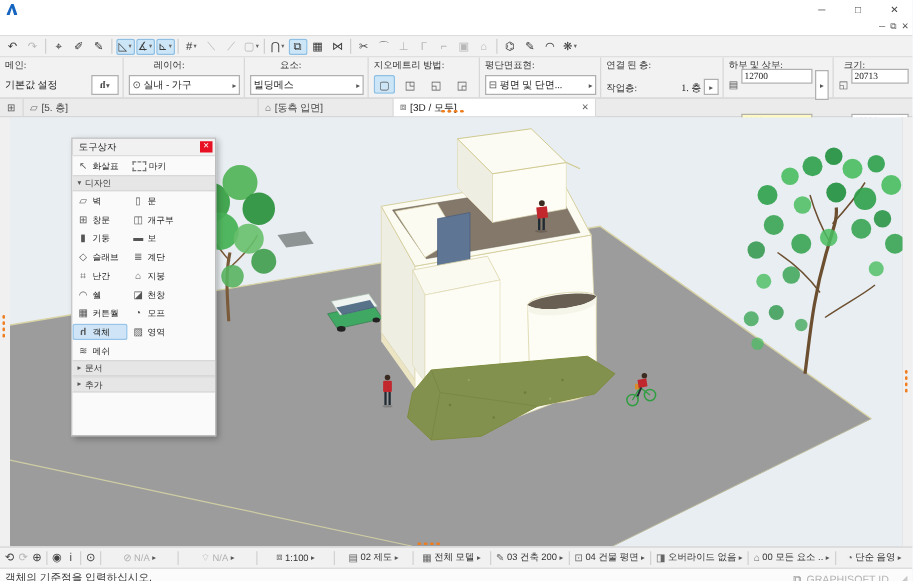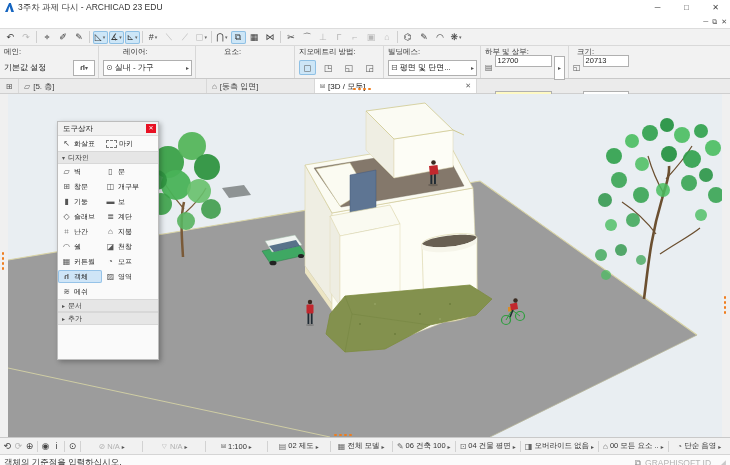--- a/index.html
+++ b/index.html
@@ -20,21 +20,21 @@
   
   .toolbar{height:16px;background:#f2f2f2;border-bottom:1px solid #d9d9d9;display:flex;align-items:center;padding-left:2px;}
   .tb-icon{min-width:13px;height:13px;line-height:13px;text-align:center;font-size:9px;color:#3a3a3a;
            margin:0 0.5px;border-radius:2px;display:flex;align-items:center;justify-content:center;padding:0 1px;}
   .tb-icon.hl{background:#cde6f7;box-shadow:inset 0 0 0 1px #8fc0e4;}
   .tb-icon.dim{color:#b8b8b8;}
   .tb-dd{font-size:5px;color:#666;margin-left:1px;}
   .tb-sep{width:1px;height:12px;background:#cfcfcf;margin:0 2px;}
   
   .infobar{height:32px;background:#f2f2f2;border-bottom:1px solid #c9c9c9;display:flex;}
-  .ib-sec{border-right:1px solid #d8d8d8;padding:1px 3px 0 4px;box-sizing:border-box;display:flex;flex-direction:column;}
+  .ib-sec{border-right:1px solid #d8d8d8;padding:1px 3px 0 4px;box-sizing:border-box;display:flex;flex-direction:column;font-family:Liberation Serif, serif;}
   .ib-label{font-size:7.5px;color:#333;height:10px;line-height:10px;white-space:nowrap;overflow:hidden;}
   .ib-row{display:flex;align-items:center;flex:1;gap:2px;min-height:0;}
   .ib-text{font-size:8px;color:#222;white-space:nowrap;}
   .combo{display:flex;align-items:center;background:#fff;border:1px solid #b0b0b0;height:14px;
          font-size:8px;padding:0 2px;flex:1;gap:2px;min-width:0;}
   .combo .c-val{white-space:nowrap;overflow:hidden;flex:1;}
   .combo .c-arr,.mini-arr{font-size:6px;color:#555;}
   .mini-btn{width:12px;height:14px;border:1px solid #b0b0b0;background:#fff;display:flex;align-items:center;justify-content:center;font-size:6px;color:#555;}
   .icon-8{font-size:8px;color:#555;}
   .geo-btn{width:17px;height:15px;border-radius:2px;display:flex;align-items:center;justify-content:center;
@@ -51,21 +51,21 @@
   .tab .t-icon{font-size:8px;color:#666;}
   .tab.active{background:#fff;color:#222;}
   .tab .t-close{margin-left:auto;font-size:7px;color:#666;}
   
   .main{position:relative;height:343px;background:#e9eef2;}
   .edge-strip{position:absolute;top:0;width:8px;height:343px;background:#f0f0f0;}
   .edge-strip.left{left:0;border-right:1px solid #d5d5d5;}
   .edge-strip.right{right:0;border-left:1px solid #d5d5d5;}
   .viewport-svg{position:absolute;left:8px;top:0;}
   
-  .toolbox{position:absolute;left:57px;top:27px;width:102px;background:#f1f1f1;border:1px solid #bdbdbd;
+  .toolbox{position:absolute;left:57px;top:16px;width:116px;background:#f1f1f1;border:1px solid #bdbdbd;
            box-shadow:2px 2px 5px rgba(0,0,0,.28);box-sizing:border-box;}
   .tbx-header{height:13px;display:flex;align-items:center;padding:0 2px 0 5px;}
   .tbx-title{font-size:7.5px;color:#222;}
   .tbx-close{margin-left:auto;width:10px;height:9px;background:#e81123;color:#fff;font-size:6px;line-height:9px;text-align:center;}
   .tbx-body{background:#fafafa;border-top:1px solid #ddd;padding-bottom:34px;}
   .tool-row{display:flex;height:15px;align-items:center;}
   .tool-cell{width:44px;height:13px;display:flex;align-items:center;gap:2px;padding-left:3px;border-radius:2px;box-sizing:border-box;}
   .tool-cell.sel{background:#cfe5f7;box-shadow:inset 0 0 0 1px #96c3e8;}
   .tool-icon{width:11px;text-align:center;font-size:8px;color:#555;flex:none;}
   .tool-label{font-size:7px;color:#222;white-space:nowrap;}
@@ -91,21 +91,20 @@
   .handle{position:absolute;display:flex;gap:2px;z-index:50;}
   .handle.v{flex-direction:column;}
   .handle i{width:3px;height:2px;background:#ef7c1d;border-radius:1px;}
   .handle.v i{width:2px;height:3px;}
 </style>
 </head>
 <body>
 
 <div class="titlebar">
   <span class="app-icon"></span>
-  <span class="title-text">3주차 과제 다시 - ARCHICAD 23 EDU</span>
   <div class="win-controls">
     <span class="win-btn">─</span>
     <span class="win-btn">□</span>
     <span class="win-btn">✕</span>
   </div>
 </div>
 
 <div class="menubar">
   <div class="mdi-controls">
     <span>─</span>
@@ -166,38 +165,52 @@
     <div class="ib-row">
       <div class="combo">
         <span class="icon-8">⊙</span>
         <span class="c-val">실내 - 가구</span>
         <span class="c-arr">▸</span>
       </div>
     </div>
   </div>
   <div class="ib-sec" style="width:99px">
     <div class="ib-label" style="padding-left:24px">요소:</div>
+    <div class="ib-row">
+      <div class="combo">
+        <span class="c-val">빌딩메스</span>
+        <span class="c-arr">▸</span>
+      </div>
+    </div>
   </div>
   <div class="ib-sec" style="width:89px">
     <div class="ib-label">지오메트리 방법:</div>
     <div class="ib-row" id="geo-buttons">
         <span class="geo-btn hl">▢</span>
         <span class="geo-btn">◳</span>
         <span class="geo-btn">◱</span>
         <span class="geo-btn">◲</span>
       </div>
   </div>
   <div class="ib-sec" style="width:97px">
-    <div class="ib-label">빌딩메스:</div>
+    <div class="ib-label">평단면표현:</div>
     <div class="ib-row">
       <div class="combo">
         <span class="icon-8">⊟</span>
         <span class="c-val">평면 및 단면...</span>
         <span class="c-arr">▸</span>
       </div>
+    </div>
+  </div>
+  <div class="ib-sec" style="width:98px">
+    <div class="ib-label">연결 된 층:</div>
+    <div class="ib-row" style="align-items:flex-end;padding-bottom:2px">
+      <span class="ib-label">작업층:</span>
+      <span class="ib-text" style="margin-left:auto">1. 층</span>
+      <span class="mini-btn" style="height:11px;width:10px">▸</span>
     </div>
   </div>
   <div class="ib-sec" style="width:88px">
     <div class="ib-label">하부 및 상부:</div>
     <div class="ib-row">
       <span class="icon-8">▤</span>
       <div class="stack">
         <div class="field">12700</div>
         <div class="field dim">1000</div>
       </div>
@@ -530,21 +543,21 @@
     </span>
     <span class="qb-sep"></span>
     <span class="qb-combo">
       <span class="q-ic">▦</span>
       <span>전체 모델</span>
       <span class="q-arr">▸</span>
     </span>
     <span class="qb-sep"></span>
     <span class="qb-combo">
       <span class="q-ic">✎</span>
-      <span>06 건축 100</span>
+      <span>03 건축 200</span>
       <span class="q-arr">▸</span>
     </span>
     <span class="qb-sep"></span>
     <span class="qb-combo">
       <span class="q-ic">⊡</span>
       <span>04 건물 평면</span>
       <span class="q-arr">▸</span>
     </span>
     <span class="qb-sep"></span>
     <span class="qb-combo">

